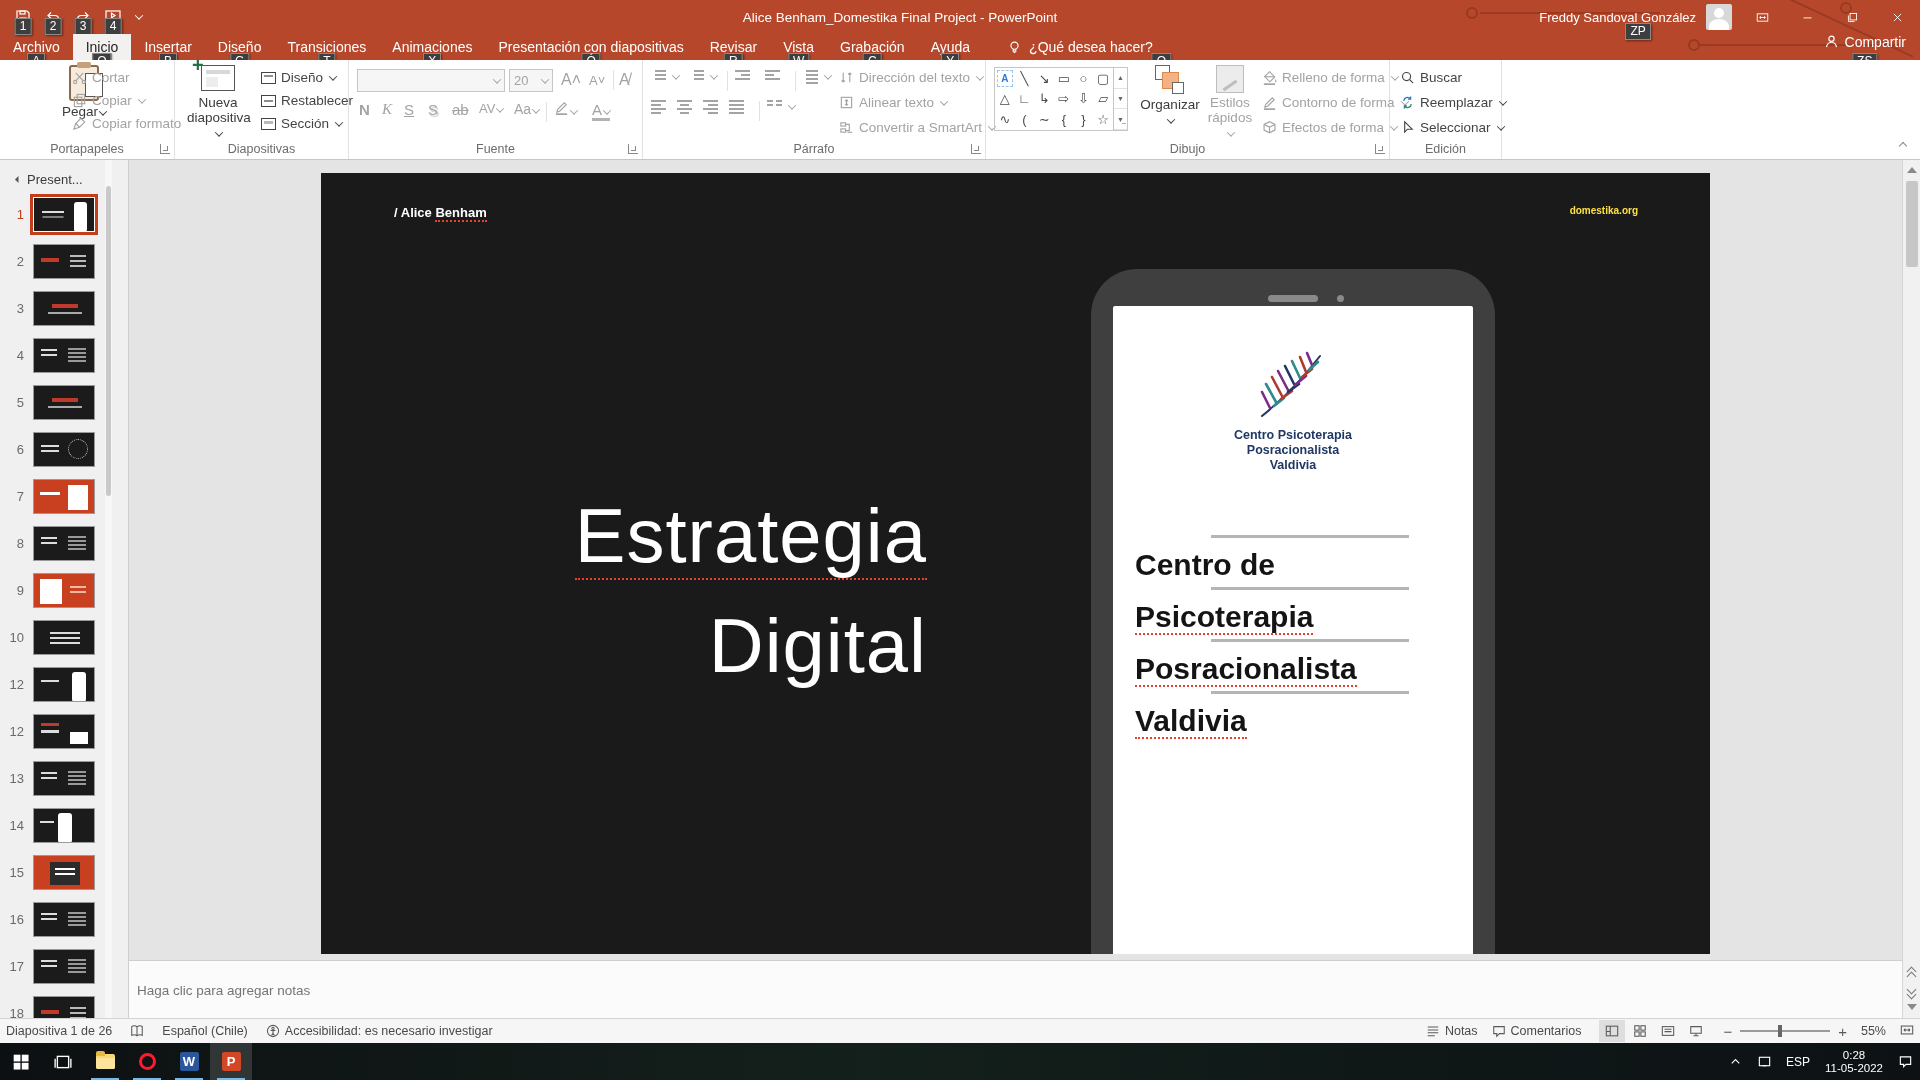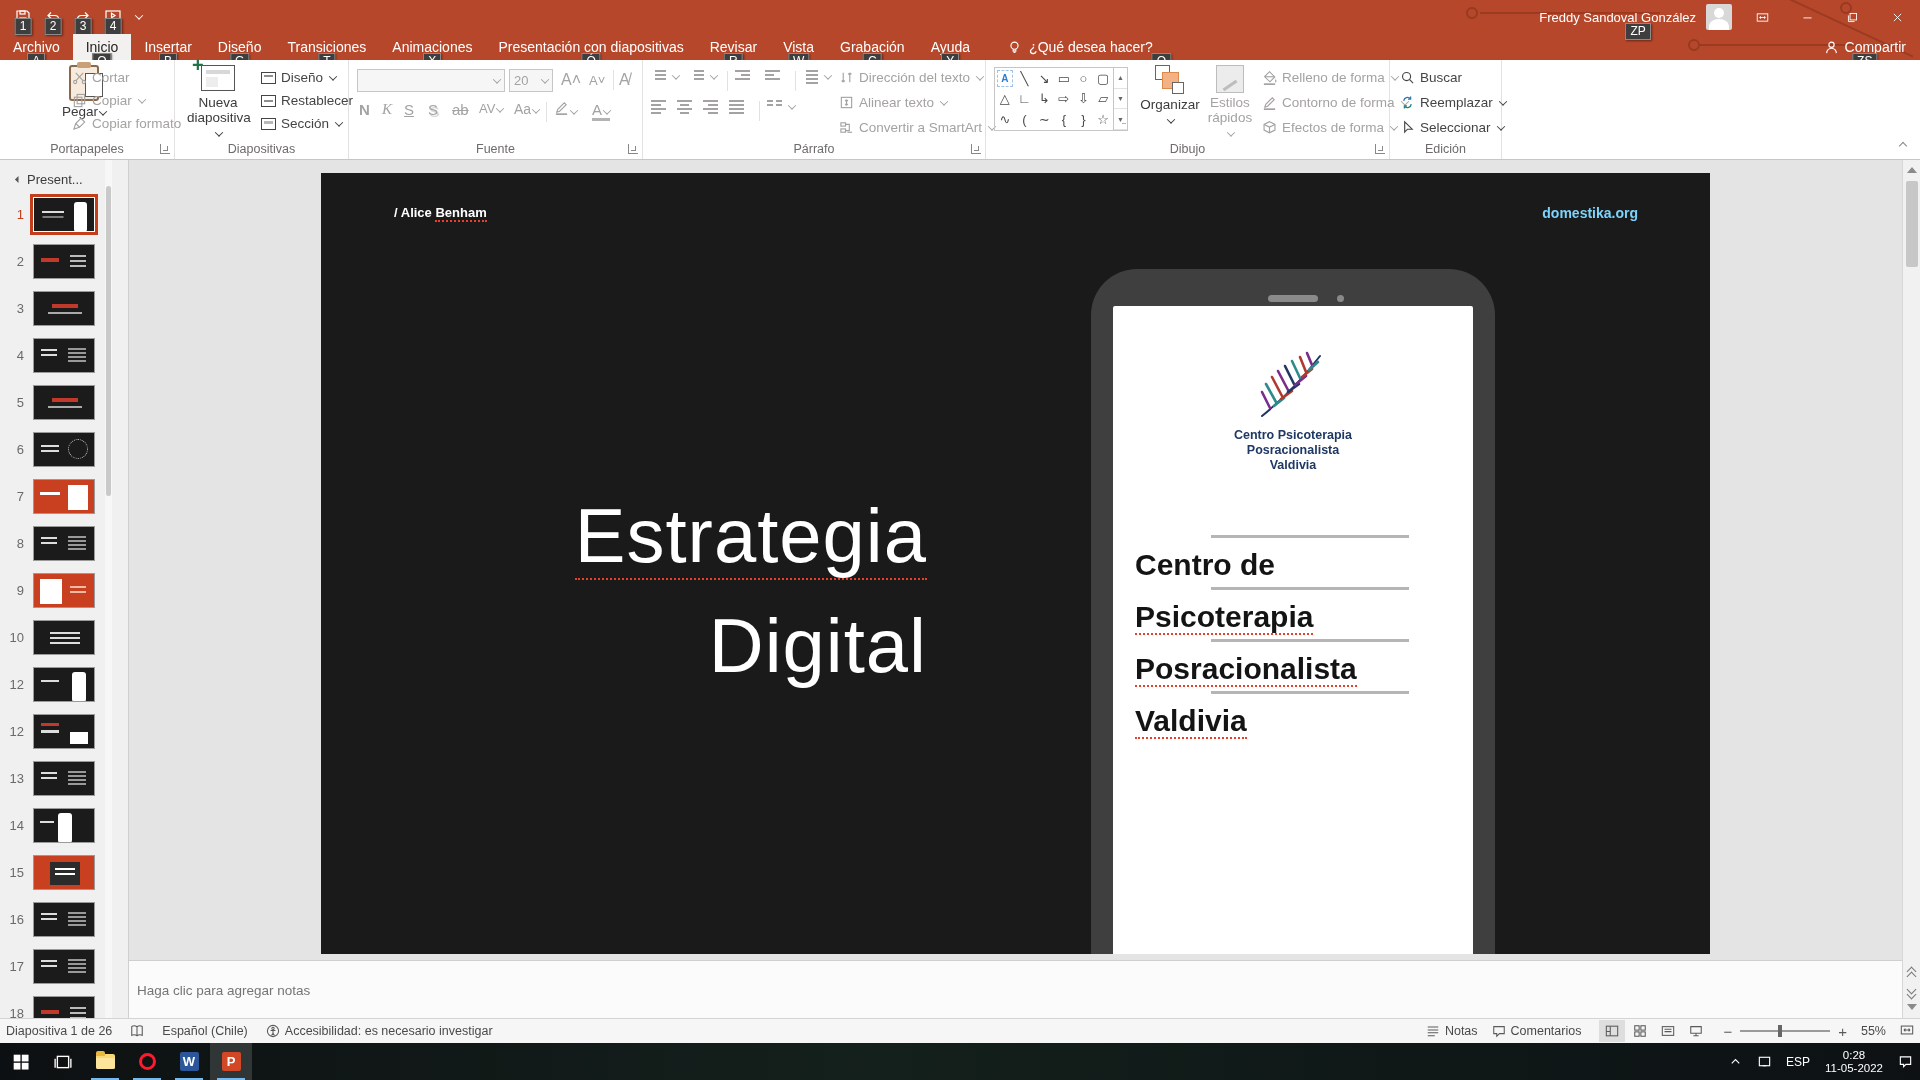--- a/index.html
+++ b/index.html
@@ -24,21 +24,21 @@
   .avatar .head { position:absolute; left:8px; top:4px; width:10px; height:10px; border-radius:50%; background:#fff; }
   .avatar .body { position:absolute; left:3px; top:15px; width:20px; height:14px; border-radius:50% 50% 0 0; background:#fff; }
   .winbtn { width:45px; height:34px; display:flex; align-items:center; justify-content:center; }
   .winbtn svg { width:13px; height:13px; stroke:#fff; stroke-width:1.1; fill:none; }
 
   .tabrow { position:relative; height:26px; display:flex; align-items:stretch; color:#fff; z-index:2; font-size:14px; }
   .tab { position:relative; padding:0 13px; display:flex; align-items:center; cursor:default; }
   .tab.active { background:#F2F1F0; color:#252423; }
   .searchbox { position:relative; display:flex; align-items:center; gap:7px; margin-left:16px; padding:0 8px; }
   .searchbox svg { width:15px; height:15px; stroke:#fff; fill:none; stroke-width:1.2; }
-  .share { position:relative; margin-left:auto; margin-right:14px; display:flex; align-items:center; gap:6px; }
+  .share { position:relative; margin-left:auto; margin-right:14px; display:flex; align-items:flex-start; gap:6px; }
   .share svg { width:15px; height:15px; stroke:#fff; fill:none; stroke-width:1.2; }
 
   
   .kt { position:absolute; background:#3E3E3E; color:#fff; font-size:12px; line-height:15px;
         padding:0 4px; border:1px solid #8a8a8a; box-shadow:1px 1px 2px rgba(0,0,0,.45); z-index:40; white-space:nowrap; }
   .qat .kt { top:14px; left:50%; transform:translateX(-50%); }
   .tab .kt, .searchbox .kt, .share .kt { top:19px; left:50%; transform:translateX(-50%); }
   .user-name .kt { top:13px; left:55%; }
 
   
@@ -132,21 +132,21 @@
   .t-mix:before { left:7px; top:8px; width:18px; height:3px; background:#C0392B; box-shadow:0 7px 0 #ddd; }
   .t-mix:after { right:6px; bottom:4px; width:18px; height:12px; background:#fff; }
   .tscroll { position:absolute; right:16px; top:0; bottom:0; width:7px; background:#F7F7F7; }
   .tscroll .tthumb { position:absolute; left:1px; width:5px; top:26px; height:310px; background:#C9C9C9; border-radius:3px; }
 
   
   .editor { position:relative; flex:1; background:#E4E4E4; }
   .canvas { position:relative; height:800px; }
   .slide { position:absolute; left:192px; top:13px; width:1389px; height:781px; background:#1A1A1A; overflow:hidden; }
   .credit { position:absolute; left:73px; top:32px; font-size:13px; font-weight:bold; color:#fff; }
-  .site { position:absolute; right:72px; top:32px; font-size:14px; font-weight:bold; color:#7dd3fc; }
+  .site { position:absolute; right:72px; top:32px; font-size:10px; font-weight:bold; color:#fde047; }
   .sq { border-bottom:2px dotted #E8402A; }
   .slide-title { position:absolute; left:0; top:308px; width:606px; text-align:right; color:#fff;
                  font-size:76px; line-height:110px; font-weight:300; letter-spacing:1px; }
 
   .phone { position:absolute; left:770px; top:96px; width:404px; height:700px; background:#3F3F3F; border-radius:46px 46px 0 0; }
   .spk { position:absolute; left:177px; top:26px; width:50px; height:7px; border-radius:4px; background:#8a8a8a; }
   .cam { position:absolute; left:246px; top:26px; width:7px; height:7px; border-radius:50%; background:#8a8a8a; }
   .screen { position:absolute; left:22px; top:37px; width:360px; height:663px; background:#fff; border-radius:2px; }
   .logo { position:absolute; left:0; right:0; top:40px; text-align:center; color:#1F3864; }
   .logo svg { width:86px; height:76px; }
@@ -387,20 +387,21 @@
         <div class="qbtn">
             <svg>
               <use href="#i-play"></use>
             </svg>
             <span class="kt">4</span>
           </div>
         <div class="qbtn" style="width:16px">
             <span class="ch" style="color:#fff"></span>
           </div>
       </div>
+      <div class="title-text">Alice Benham_Domestika Final Project  -  PowerPoint</div>
       <div class="tb-right">
         <span class="user-name"><span>Freddy Sandoval González</span><span class="kt">ZP</span></span>
         <div class="avatar">
             <div class="head"></div>
             <div class="body"></div>
           </div>
         <div class="winbtn">
             <svg>
               <use href="#i-fit"></use>
             </svg>

